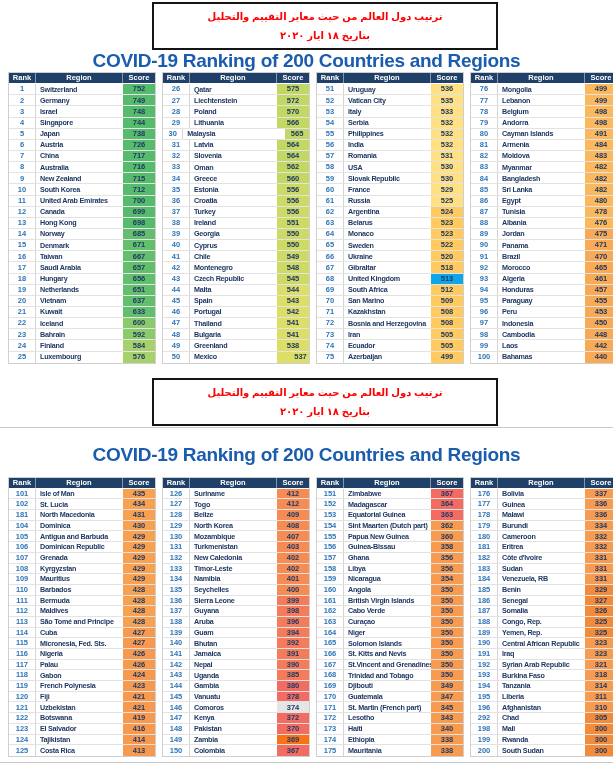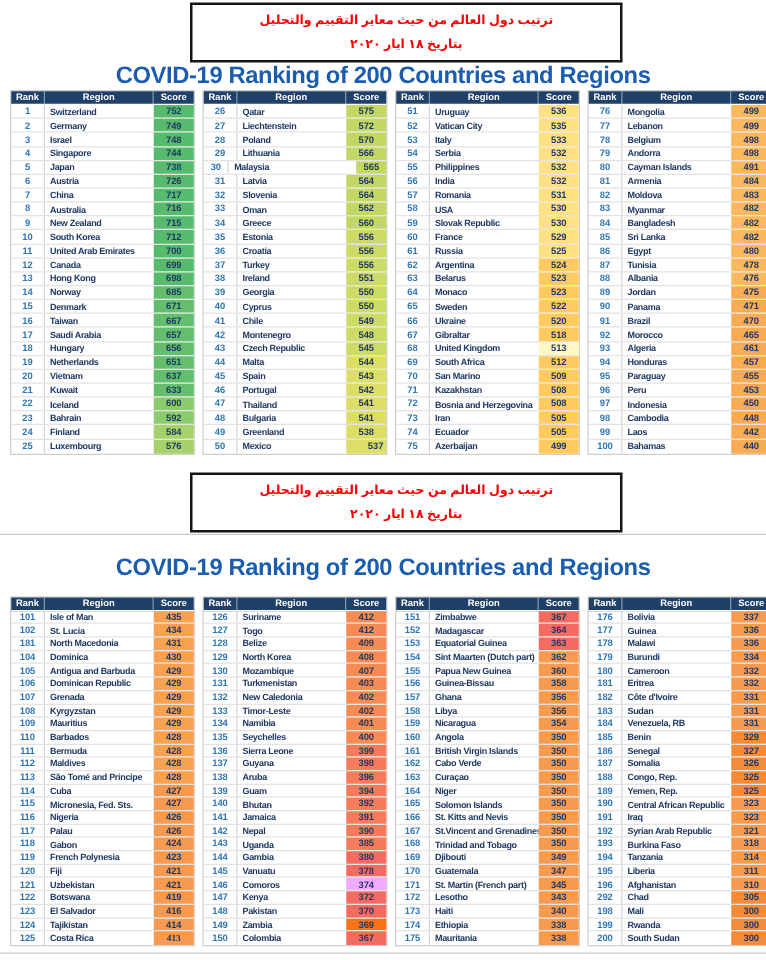--- a/index.html
+++ b/index.html
@@ -405,21 +405,21 @@
         <div class="t-cell c-score" style="background: rgb(255, 203, 97);">520</div>
       </div>
       <div class="t-row">
         <div class="t-cell c-rank">67</div>
         <div class="t-cell c-region">Gibraltar</div>
         <div class="t-cell c-score" style="background: rgb(255, 203, 97);">518</div>
       </div>
       <div class="t-row">
         <div class="t-cell c-rank">68</div>
         <div class="t-cell c-region">United Kingdom</div>
-        <div class="t-cell c-score" style="background: #fef9c3;">513</div>
+        <div class="t-cell c-score" style="background: #0ea5e9;">513</div>
       </div>
       <div class="t-row">
         <div class="t-cell c-rank">69</div>
         <div class="t-cell c-region">South Africa</div>
         <div class="t-cell c-score" style="background: rgb(255, 203, 97);">512</div>
       </div>
       <div class="t-row">
         <div class="t-cell c-rank">70</div>
         <div class="t-cell c-region">San Marino</div>
         <div class="t-cell c-score" style="background: rgb(255, 203, 97);">509</div>
@@ -713,21 +713,21 @@
         <div class="t-cell c-score" style="background: rgb(247, 154, 79);">416</div>
       </div>
       <div class="t-row">
         <div class="t-cell c-rank">124</div>
         <div class="t-cell c-region">Tajikistan</div>
         <div class="t-cell c-score" style="background: rgb(247, 154, 79);">414</div>
       </div>
       <div class="t-row">
         <div class="t-cell c-rank">125</div>
         <div class="t-cell c-region">Costa Rica</div>
-        <div class="t-cell c-score" style="background: rgb(247, 154, 79); font-family: Liberation Serif, serif;">413</div>
+        <div class="t-cell c-score" style="background: rgb(247, 154, 79);">413</div>
       </div>
     </div>
     <div class="t-block">
       <div class="t-row t-header">
         <div class="t-cell h-rank">Rank</div>
         <div class="t-cell h-region">Region</div>
         <div class="t-cell h-score">Score</div>
       </div>
       <div class="t-row">
         <div class="t-cell c-rank">126</div>
@@ -825,21 +825,21 @@
         <div class="t-cell c-score" style="background: rgb(243, 108, 98);">380</div>
       </div>
       <div class="t-row">
         <div class="t-cell c-rank">145</div>
         <div class="t-cell c-region">Vanuatu</div>
         <div class="t-cell c-score" style="background: rgb(243, 108, 98);">378</div>
       </div>
       <div class="t-row">
         <div class="t-cell c-rank">146</div>
         <div class="t-cell c-region">Comoros</div>
-        <div class="t-cell c-score" style="background: #f0abfc;">374</div>
+        <div class="t-cell c-score" style="background: #e5e5e5;">374</div>
       </div>
       <div class="t-row">
         <div class="t-cell c-rank">147</div>
         <div class="t-cell c-region">Kenya</div>
         <div class="t-cell c-score" style="background: rgb(243, 108, 98);">372</div>
       </div>
       <div class="t-row">
         <div class="t-cell c-rank">148</div>
         <div class="t-cell c-region">Pakistan</div>
         <div class="t-cell c-score" style="background: rgb(243, 108, 98);">370</div>

